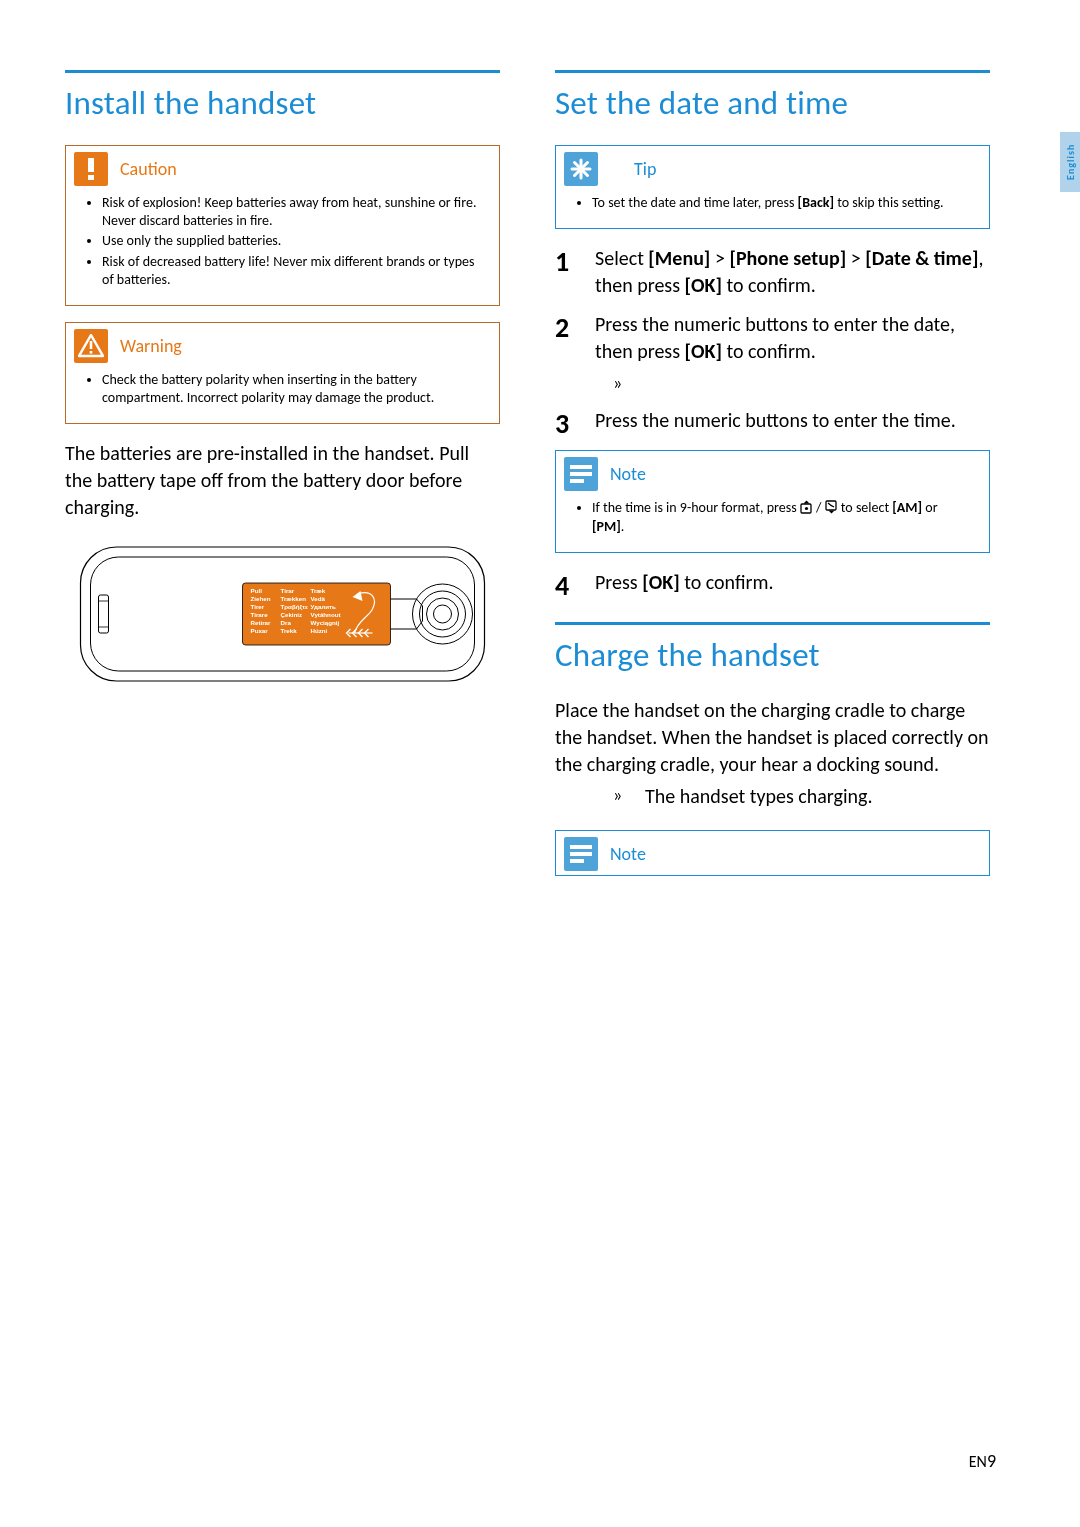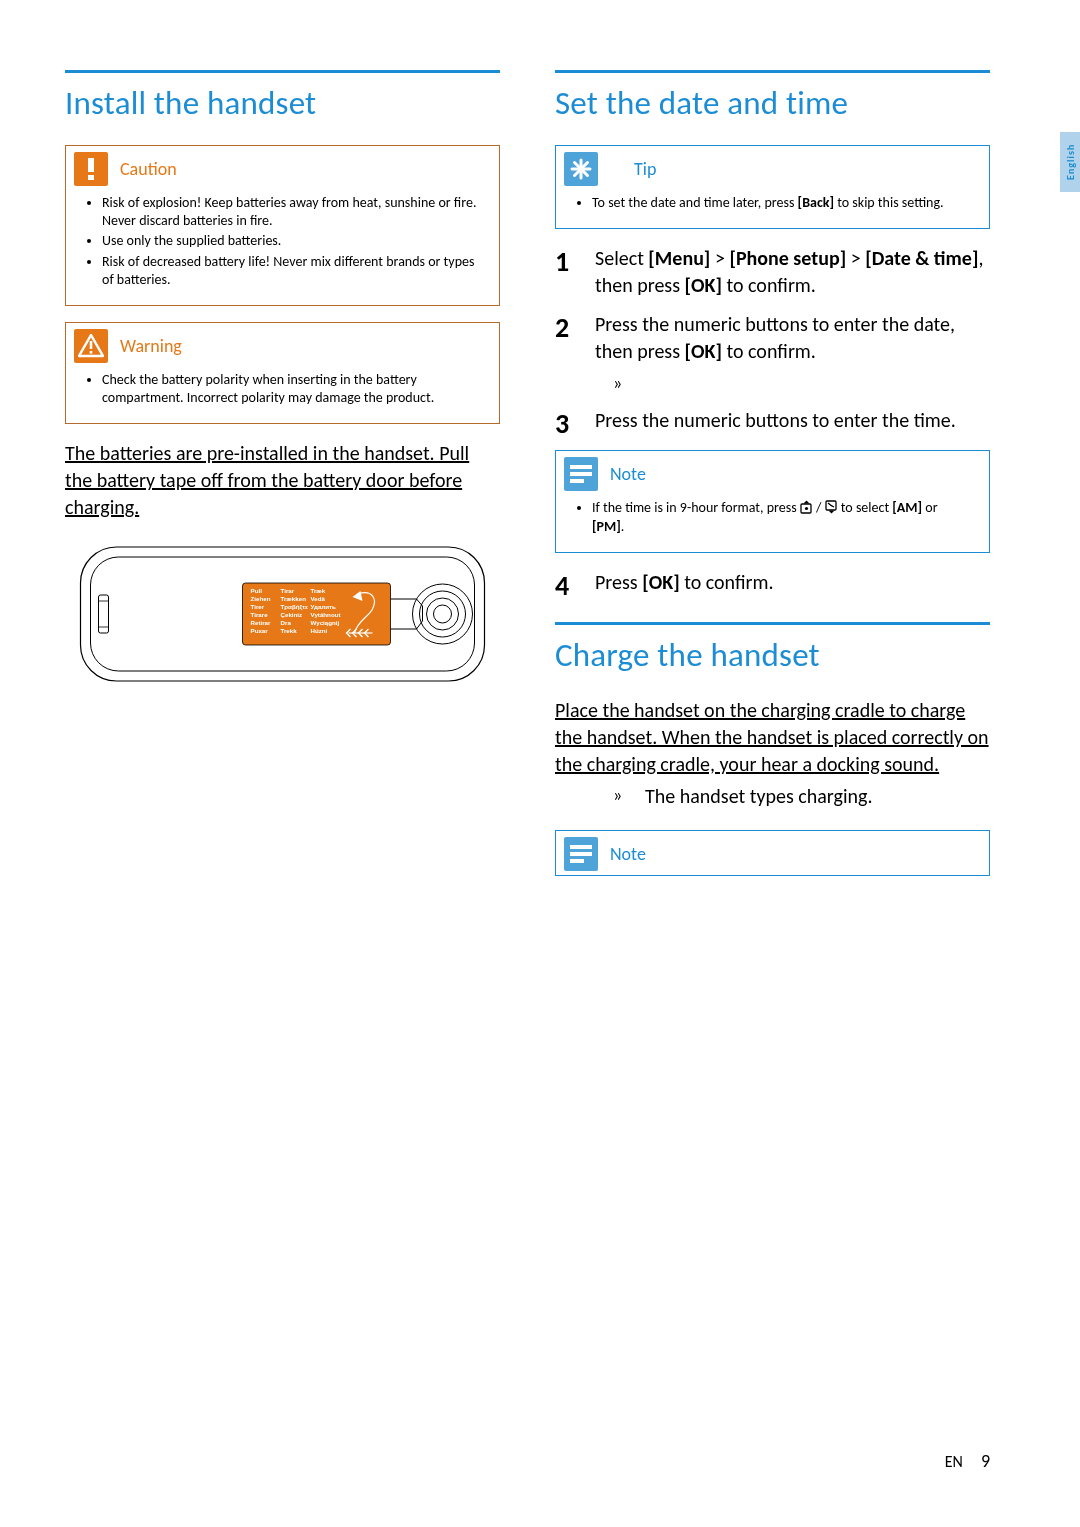--- a/index.html
+++ b/index.html
@@ -88,21 +88,20 @@
     justify-content: center;
   }
   .ico svg { display: block; }
   .ico.caution-icon { background: var(--caution); }
   .ico.note-icon, .ico.tip-icon { background: var(--tip-bg); }
   
   p.body {
     font-size: 20px;
     line-height: 1.35;
     margin: 10px 0 18px 0;
-    text-decoration: underline;
   }
   
   ol.steps {
     list-style: none;
     counter-reset: step;
     padding: 0;
     margin: 16px 0;
   }
   ol.steps > li {
     counter-increment: step;
@@ -150,26 +149,25 @@
     writing-mode: vertical-rl;
     transform: rotate(180deg);
     display: flex;
     align-items: center;
     justify-content: center;
     letter-spacing: 1px;
   }
   
   .footer {
     position: absolute;
-    right: 90px;
+    right: 84px;
     bottom: 55px;
     font-size: 16px;
     display: flex;
     align-items: baseline;
-    gap: 18px;
   }
   .footer .pnum { font-size: 18px; }
 </style>
 </head>
 <body>
 
 <div class="page">
 
   <div class="col">
     <div class="rule"></div>

